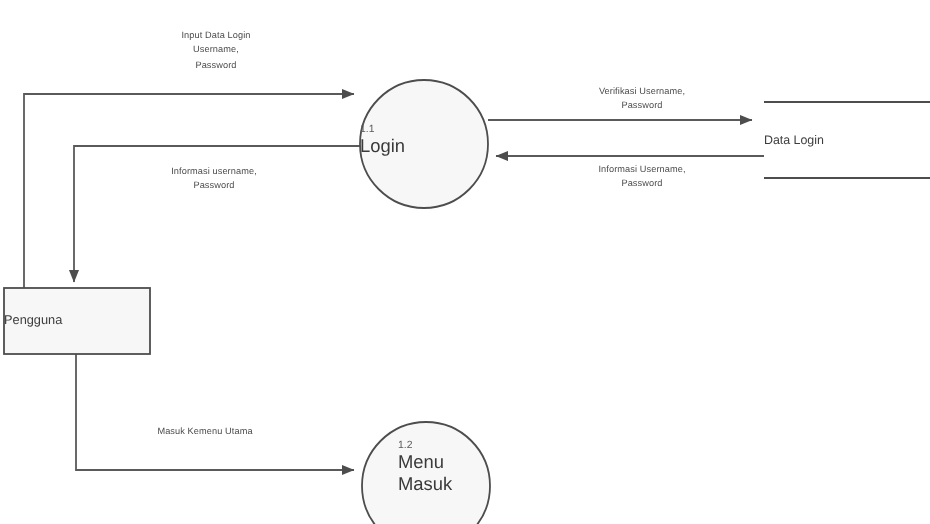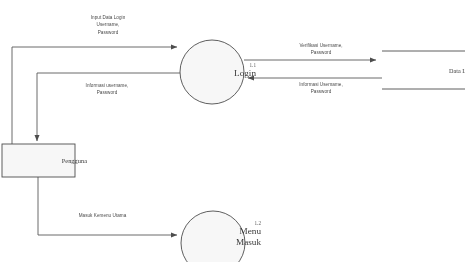--- a/index.html
+++ b/index.html
@@ -31,25 +31,24 @@
     font-size: 4.6px;
     line-height: 1.62;
     color: #4a4a4a;
     text-align: center;
     letter-spacing: 0.05px;
     white-space: pre-line;
     user-select: none;
   }
   .node-text {
     position: absolute;
-    font-family: Liberation Serif, serif;
-    text-align: right;
+    font-family: Liberation Sans, sans-serif;
+    text-align: left;
     color: #3d3d3d;
     user-select: none;
-    margin-left: 12px;
   }
   .proc-num {
     font-size: 5.2px;
     line-height: 1.2;
     color: #5a5a5a;
   }
   .proc-name {
     font-size: 9.2px;
     line-height: 1.22;
     color: #3a3a3a;
@@ -101,21 +100,21 @@
 
     <line x1="382" y1="51" x2="465" y2="51" stroke="#4d4d4d" stroke-width="0.9"></line>
     <line x1="382" y1="89" x2="465" y2="89" stroke="#4d4d4d" stroke-width="0.9"></line>
   </svg>
 
   <div class="node-text" style="left:180px; top:62px; width:64px;">
     <div class="proc-num">1.1</div>
     <div class="proc-name">Login</div>
   </div>
 
-  <div class="node-text" style="left:185px; top:220px; width:64px;">
+  <div class="node-text" style="left:199px; top:220px; width:64px;">
     <div class="proc-num">1.2</div>
     <div class="proc-name">Menu</div>
     <div class="proc-name">Masuk</div>
   </div>
 
   <div class="node-text entity-name" style="left:2px; top:157px; width:73px;">Pengguna</div>
 
   <div class="node-text store-name" style="left:382px; top:67px; width:83px;">Data Login</div>
 
   <div class="flow-label" style="left:58px; top:14px; width:100px;">Input Data Login

